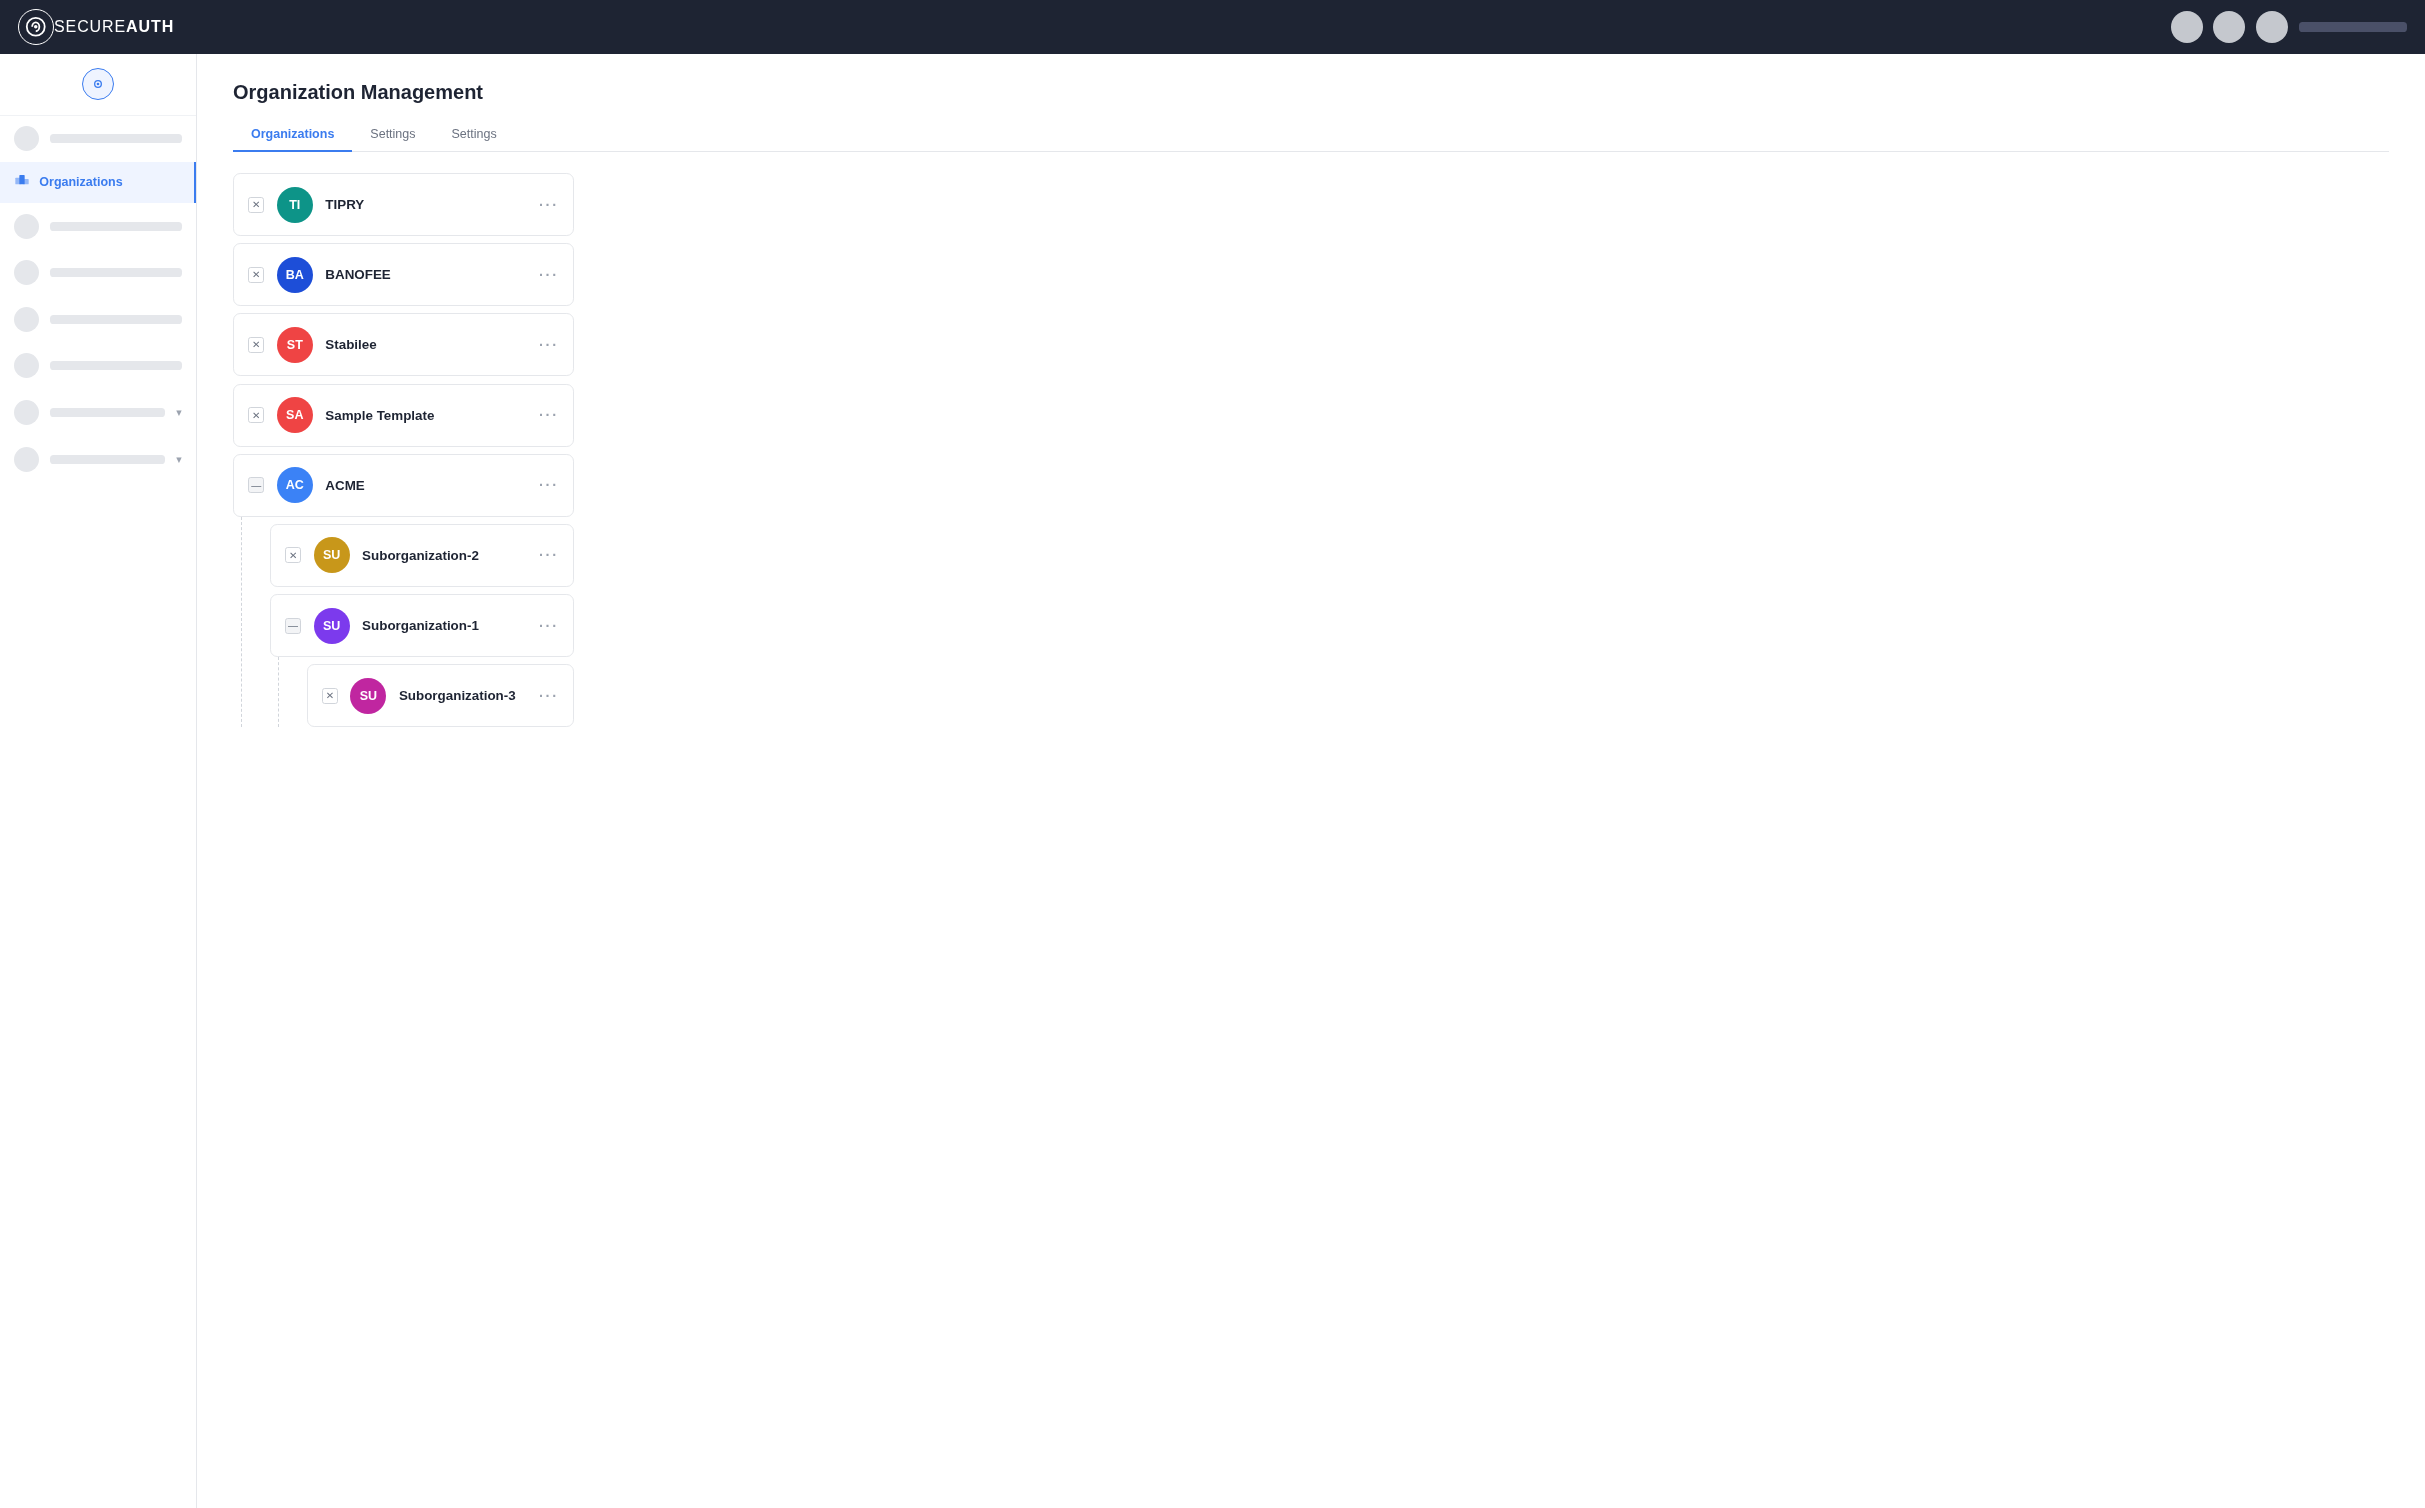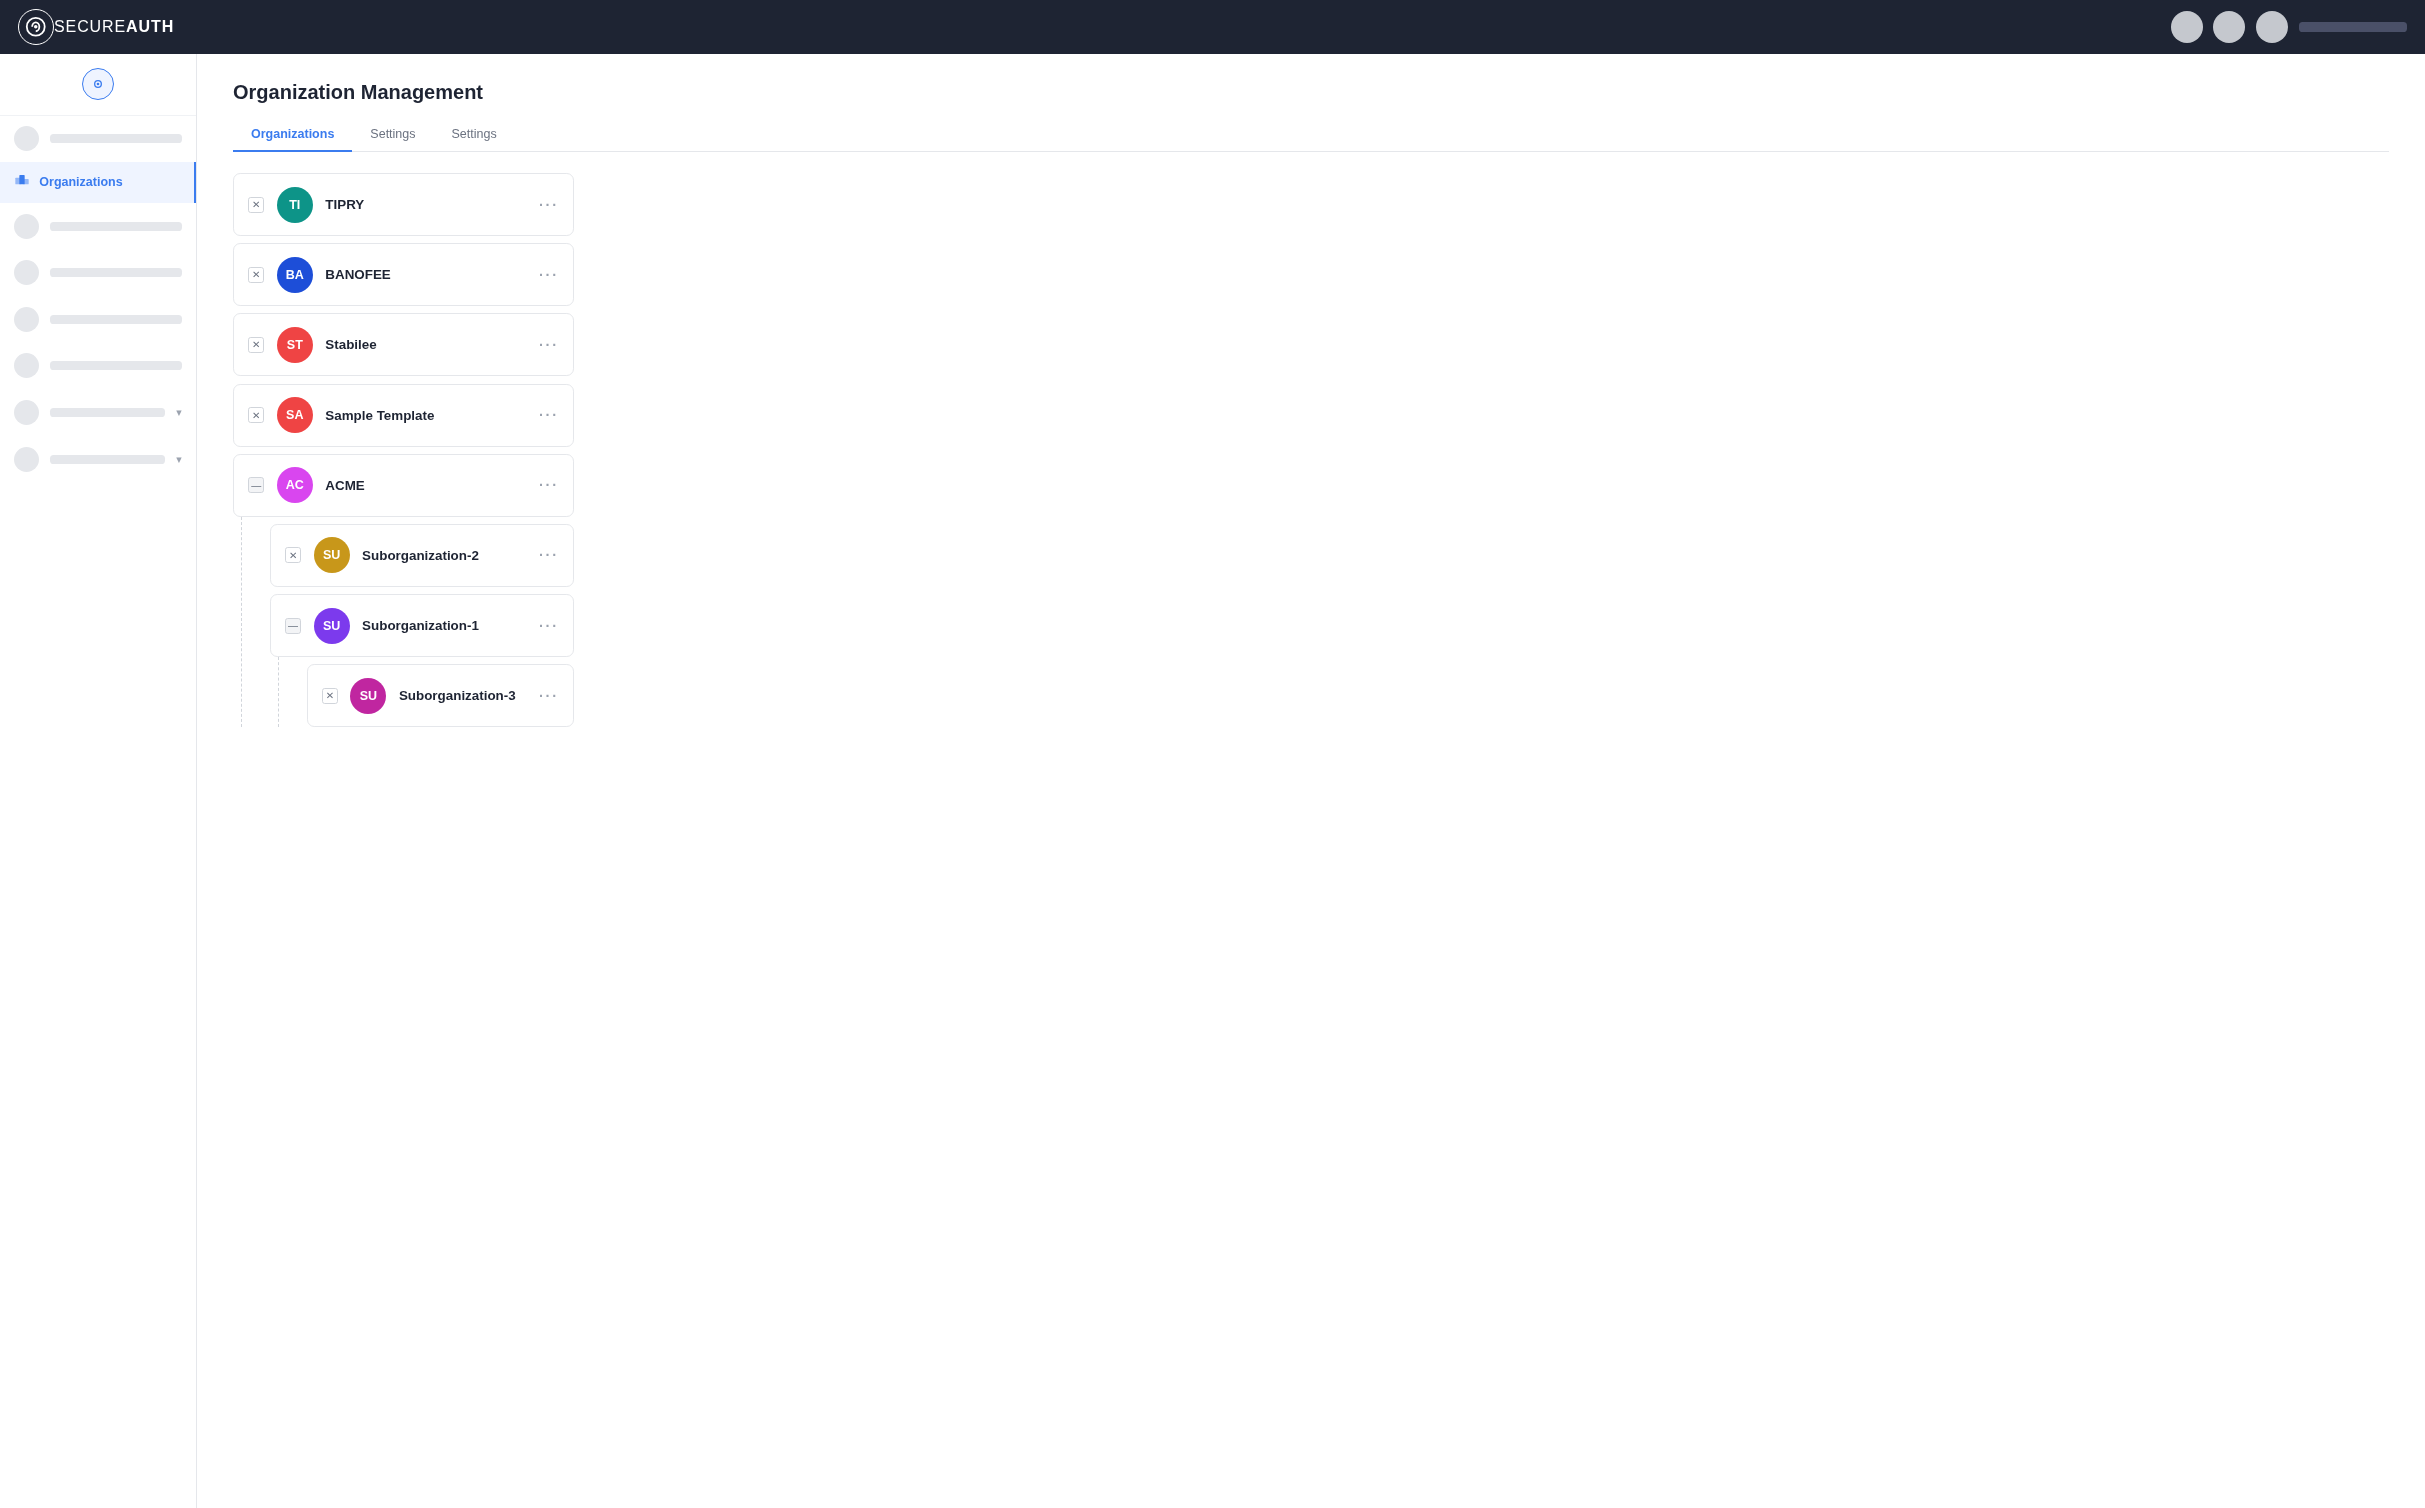--- a/index.html
+++ b/index.html
@@ -50,21 +50,21 @@
     .org-card-expand { width: 16px; height: 16px; border: 1.3px solid #d1d5db; border-radius: 2.7px; display: flex; align-items: center; justify-content: center; font-size: 10px; color: #6b7280; cursor: pointer; flex-shrink: 0; background: #fff; }
     .org-avatar { width: 36px; height: 36px; border-radius: 50%; display: flex; align-items: center; justify-content: center; font-size: 12.5px; font-weight: 700; color: #fff; flex-shrink: 0; }
     .org-name { font-size: 13.4px; font-weight: 600; color: #1e2433; flex: 1; }
     .org-menu { color: #9ca3af; cursor: pointer; font-size: 14.3px; letter-spacing: 1.8px; font-weight: 700; }
 
     
     .av-teal { background: #0d9488; }
     .av-pink { background: #1d4ed8; }
     .av-indigo { background: #ef4444; }
     .av-gold { background: #ef4444; text-align: right; }
-    .av-dark { background: #d946ef; }
+    .av-dark { background: #3b82f6; }
     .av-yellow { background: #c8971a; }
     .av-purple { background: #7c3aed; }
     .av-magenta { background: #c026a0; }
   </style>
 </head>
 <body>
 
 <div class="app-container">
 
   <div class="top-bar">

